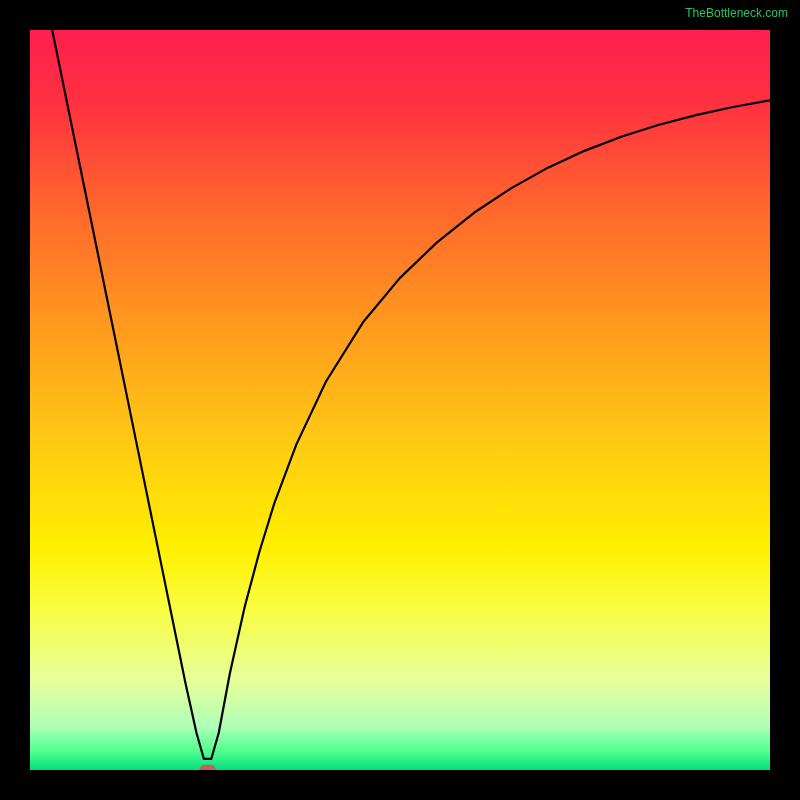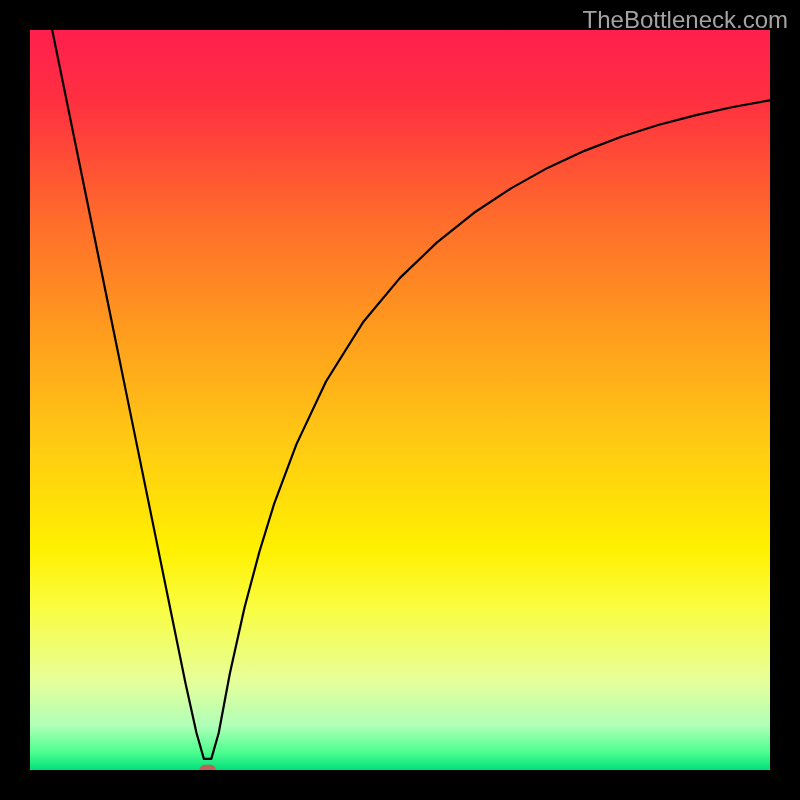--- a/index.html
+++ b/index.html
@@ -14,22 +14,22 @@
   .container {
     position: relative;
     width: 800px;
     height: 800px;
     background: #000;
   }
   .watermark {
     position: absolute;
     top: 6px;
     right: 12px;
-    color: #a3a3a3;
-    font-size: 24px;
+    color: #22c55e;
+    font-size: 12px;
     font-weight: 500;
     z-index: 10;
     font-family: Arial, sans-serif;
   }
   .plot-area {
     position: absolute;
     left: 30px;
     top: 30px;
     width: 740px;
     height: 740px;

